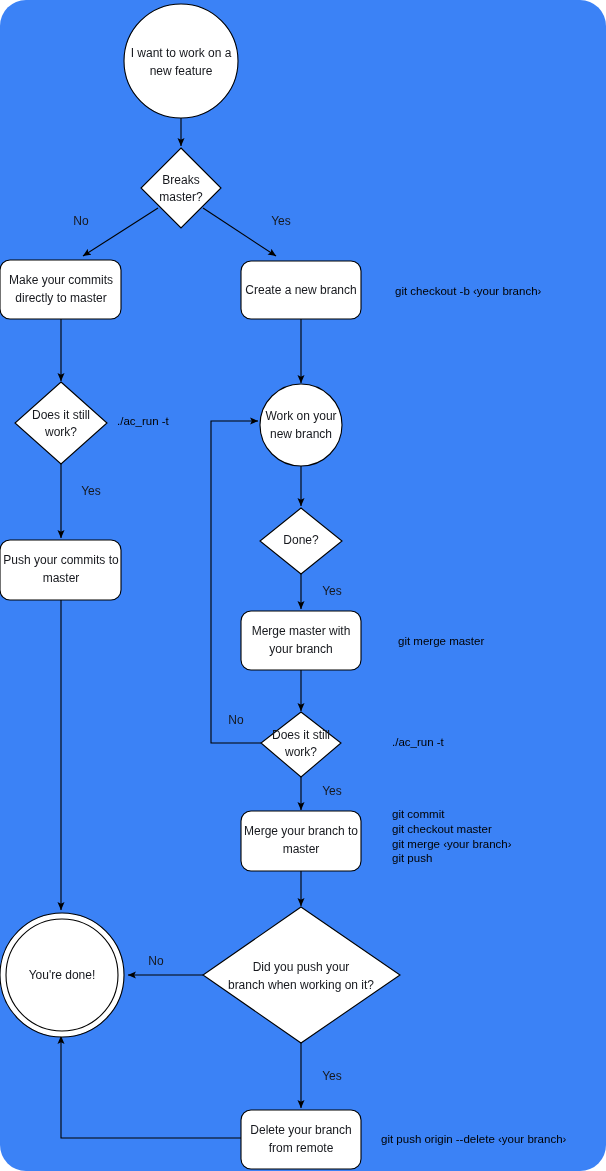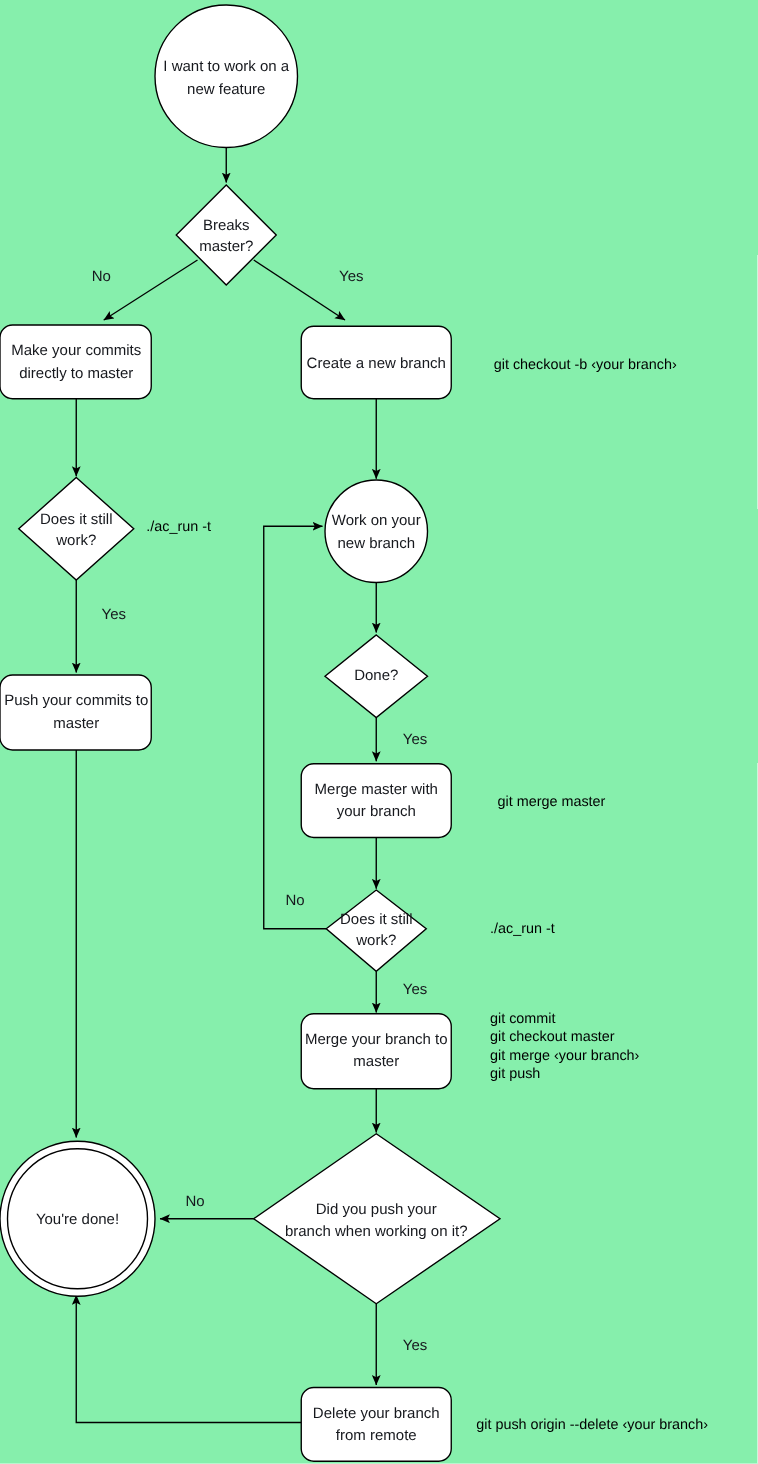--- a/index.html
+++ b/index.html
@@ -4,23 +4,24 @@
 <style>
   html, body {
     margin: 0;
     padding: 0;
     background: #ffffff;
   }
   #canvas {
     position: relative;
     width: 606px;
     height: 1171px;
-    background: #86efac;
+    background: #3b82f6;
     overflow: hidden;
     font-family: "Liberation Sans", sans-serif;
+    border-radius: 26px;
   }
   svg#flow {
     position: absolute;
     left: 0;
     top: 0;
     width: 606px;
     height: 1171px;
   }
   .shape {
     fill: #ffffff;

